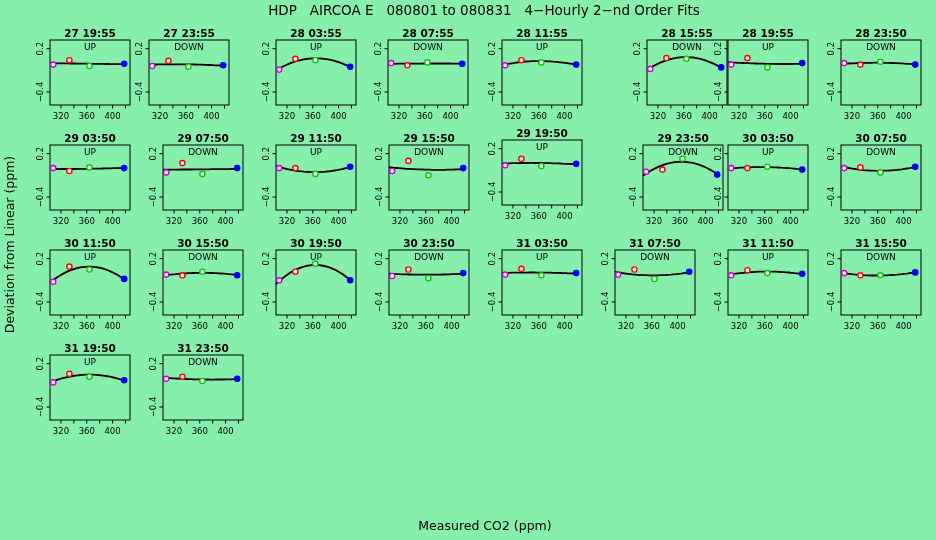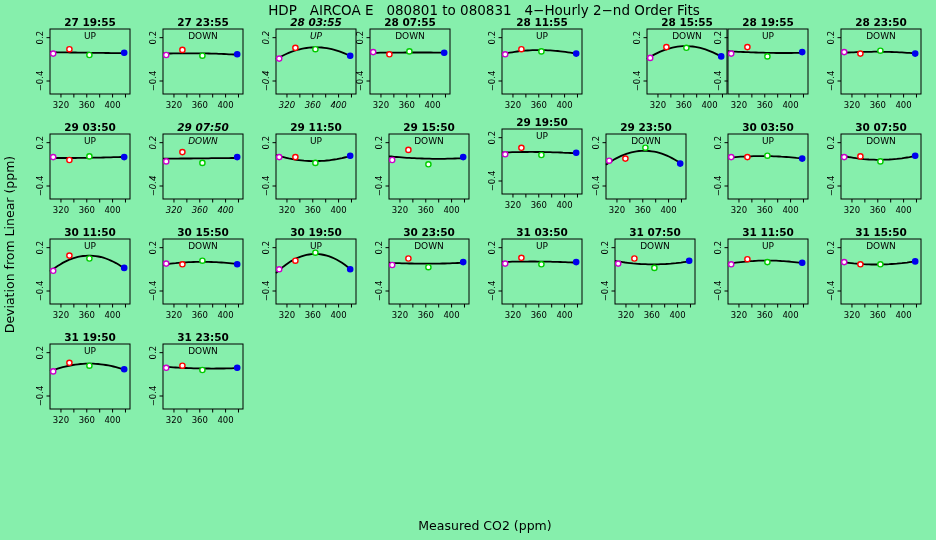--- a/index.html
+++ b/index.html
@@ -21,21 +21,21 @@
     left:-101px;top:237px;
     width:220px;text-align:center;
     font-size:12.5px;color:#000;
     transform:rotate(-90deg);
   }
   #x-axis-label{
     position:absolute;top:518px;left:0;width:970px;
     text-align:center;
     font-size:12.5px;color:#000;
   }
-  .panel{position:absolute;width:113px;height:104px;}
+  .panel{position:absolute;width:113px;height:104px;margin-top:11px;}
   .panel svg{display:block;}
   .panel-title{
     font-weight:bold;font-size:10.5px;
     font-family:"DejaVu Sans","Liberation Sans",sans-serif;
   }
   .dir-label,.tick-label{
     font-size:9px;
     font-family:"DejaVu Sans","Liberation Sans",sans-serif;
   }
   .tick-label{font-size:8.5px;}
@@ -65,21 +65,21 @@
           <text x="7" y="21.666666666666664" text-anchor="middle" fill="#000" transform="rotate(-90 7 21.666666666666664)" class="tick-label">0.2</text>
           <line x1="10.5" y1="65" x2="14" y2="65" stroke="#000" stroke-width="1"></line>
           <text x="7" y="65" text-anchor="middle" fill="#000" transform="rotate(-90 7 65)" class="tick-label">−0.4</text>
           <path d="M14.0,36.1L16.5,36.2L19.1,36.2L21.6,36.3L24.2,36.3L26.7,36.3L29.2,36.4L31.8,36.4L34.3,36.5L36.8,36.5L39.4,36.5L41.9,36.6L44.5,36.6L47.0,36.6L49.5,36.7L52.1,36.7L54.6,36.8L57.1,36.8L59.7,36.8L62.2,36.9L64.8,36.9L67.3,36.9L69.8,37.0L72.4,37.0L74.9,37.1L77.4,37.1L80.0,37.1L82.5,37.2L85.1,37.2L87.6,37.2L90.1,37.3" fill="none" stroke="#000000" stroke-width="1.8"></path>
           <circle cx="17.2" cy="37.6" r="2.6" fill="#ffffff" stroke="#cc00cc" stroke-width="1.4"></circle>
           <circle cx="33.4" cy="33.2" r="2.6" fill="#ffffff" stroke="#ff0000" stroke-width="1.4"></circle>
           <circle cx="53.4" cy="39.0" r="2.6" fill="#ffffff" stroke="#00cd00" stroke-width="1.4"></circle>
           <circle cx="88.2" cy="36.8" r="2.6" fill="#0000ee" stroke="#0000ee" stroke-width="1.4"></circle>
         </svg>
       </div>
-      <div class="panel" style="left: 149px; top: 16px;">
+      <div class="panel" style="left: 135px; top: 16px;">
         <svg width="113" height="104" viewBox="0 0 113 104">
           <text x="54" y="9.5" text-anchor="middle" fill="#000" class="panel-title">27 23:55</text>
           <rect x="14" y="13" width="80" height="65" fill="none" stroke="#000" stroke-width="1"></rect>
           <text x="54" y="22.5" text-anchor="middle" fill="#000" class="dir-label">DOWN</text>
           <line x1="24.967741935483872" y1="78" x2="24.967741935483872" y2="81.5" stroke="#000" stroke-width="1"></line>
           <line x1="37.87096774193549" y1="78" x2="37.87096774193549" y2="81.5" stroke="#000" stroke-width="1"></line>
           <line x1="50.774193548387096" y1="78" x2="50.774193548387096" y2="81.5" stroke="#000" stroke-width="1"></line>
           <line x1="63.67741935483871" y1="78" x2="63.67741935483871" y2="81.5" stroke="#000" stroke-width="1"></line>
           <line x1="76.58064516129032" y1="78" x2="76.58064516129032" y2="81.5" stroke="#000" stroke-width="1"></line>
           <line x1="89.48387096774194" y1="78" x2="89.48387096774194" y2="81.5" stroke="#000" stroke-width="1"></line>
@@ -90,21 +90,21 @@
           <text x="7" y="21.666666666666664" text-anchor="middle" fill="#000" transform="rotate(-90 7 21.666666666666664)" class="tick-label">0.2</text>
           <line x1="10.5" y1="65" x2="14" y2="65" stroke="#000" stroke-width="1"></line>
           <text x="7" y="65" text-anchor="middle" fill="#000" transform="rotate(-90 7 65)" class="tick-label">−0.4</text>
           <path d="M14.0,37.7L16.5,37.6L19.1,37.5L21.6,37.5L24.2,37.4L26.7,37.4L29.2,37.3L31.8,37.3L34.3,37.3L36.8,37.3L39.4,37.3L41.9,37.3L44.5,37.3L47.0,37.3L49.5,37.3L52.1,37.4L54.6,37.4L57.1,37.4L59.7,37.5L62.2,37.6L64.8,37.6L67.3,37.7L69.8,37.8L72.4,37.9L74.9,38.0L77.4,38.1L80.0,38.3L82.5,38.4L85.1,38.5L87.6,38.7L90.1,38.8" fill="none" stroke="#000000" stroke-width="1.8"></path>
           <circle cx="17.2" cy="39.0" r="2.6" fill="#ffffff" stroke="#cc00cc" stroke-width="1.4"></circle>
           <circle cx="33.4" cy="33.9" r="2.6" fill="#ffffff" stroke="#ff0000" stroke-width="1.4"></circle>
           <circle cx="53.4" cy="39.7" r="2.6" fill="#ffffff" stroke="#00cd00" stroke-width="1.4"></circle>
           <circle cx="88.2" cy="38.3" r="2.6" fill="#0000ee" stroke="#0000ee" stroke-width="1.4"></circle>
         </svg>
       </div>
-      <div class="panel" style="left: 262px; top: 16px; font-style: italic;">
+      <div class="panel" style="left: 262px; top: 16px;">
         <svg width="113" height="104" viewBox="0 0 113 104">
           <text x="54" y="9.5" text-anchor="middle" fill="#000" class="panel-title">28 03:55</text>
           <rect x="14" y="13" width="80" height="65" fill="none" stroke="#000" stroke-width="1"></rect>
           <text x="54" y="22.5" text-anchor="middle" fill="#000" class="dir-label">UP</text>
           <line x1="24.967741935483872" y1="78" x2="24.967741935483872" y2="81.5" stroke="#000" stroke-width="1"></line>
           <line x1="37.87096774193549" y1="78" x2="37.87096774193549" y2="81.5" stroke="#000" stroke-width="1"></line>
           <line x1="50.774193548387096" y1="78" x2="50.774193548387096" y2="81.5" stroke="#000" stroke-width="1"></line>
           <line x1="63.67741935483871" y1="78" x2="63.67741935483871" y2="81.5" stroke="#000" stroke-width="1"></line>
           <line x1="76.58064516129032" y1="78" x2="76.58064516129032" y2="81.5" stroke="#000" stroke-width="1"></line>
           <line x1="89.48387096774194" y1="78" x2="89.48387096774194" y2="81.5" stroke="#000" stroke-width="1"></line>
@@ -115,21 +115,21 @@
           <text x="7" y="21.666666666666664" text-anchor="middle" fill="#000" transform="rotate(-90 7 21.666666666666664)" class="tick-label">0.2</text>
           <line x1="10.5" y1="65" x2="14" y2="65" stroke="#000" stroke-width="1"></line>
           <text x="7" y="65" text-anchor="middle" fill="#000" transform="rotate(-90 7 65)" class="tick-label">−0.4</text>
           <path d="M14.0,43.3L16.5,41.8L19.1,40.5L21.6,39.2L24.2,38.0L26.7,36.9L29.2,35.9L31.8,35.0L34.3,34.2L36.8,33.5L39.4,32.9L41.9,32.4L44.5,32.0L47.0,31.7L49.5,31.5L52.1,31.3L54.6,31.3L57.1,31.4L59.7,31.5L62.2,31.8L64.8,32.2L67.3,32.6L69.8,33.2L72.4,33.8L74.9,34.6L77.4,35.4L80.0,36.4L82.5,37.4L85.1,38.5L87.6,39.8L90.1,41.1" fill="none" stroke="#000000" stroke-width="1.8"></path>
           <circle cx="17.2" cy="42.6" r="2.6" fill="#ffffff" stroke="#cc00cc" stroke-width="1.4"></circle>
           <circle cx="33.4" cy="31.8" r="2.6" fill="#ffffff" stroke="#ff0000" stroke-width="1.4"></circle>
           <circle cx="53.4" cy="33.2" r="2.6" fill="#ffffff" stroke="#00cd00" stroke-width="1.4"></circle>
           <circle cx="88.2" cy="39.7" r="2.6" fill="#0000ee" stroke="#0000ee" stroke-width="1.4"></circle>
         </svg>
       </div>
-      <div class="panel" style="left: 356px; top: 16px; text-align: center;">
+      <div class="panel" style="left: 374px; top: 16px; text-align: center;">
         <svg width="113" height="104" viewBox="0 0 113 104">
           <text x="54" y="9.5" text-anchor="middle" fill="#000" class="panel-title">28 07:55</text>
           <rect x="14" y="13" width="80" height="65" fill="none" stroke="#000" stroke-width="1"></rect>
           <text x="54" y="22.5" text-anchor="middle" fill="#000" class="dir-label">DOWN</text>
           <line x1="24.967741935483872" y1="78" x2="24.967741935483872" y2="81.5" stroke="#000" stroke-width="1"></line>
           <line x1="37.87096774193549" y1="78" x2="37.87096774193549" y2="81.5" stroke="#000" stroke-width="1"></line>
           <line x1="50.774193548387096" y1="78" x2="50.774193548387096" y2="81.5" stroke="#000" stroke-width="1"></line>
           <line x1="63.67741935483871" y1="78" x2="63.67741935483871" y2="81.5" stroke="#000" stroke-width="1"></line>
           <line x1="76.58064516129032" y1="78" x2="76.58064516129032" y2="81.5" stroke="#000" stroke-width="1"></line>
           <line x1="89.48387096774194" y1="78" x2="89.48387096774194" y2="81.5" stroke="#000" stroke-width="1"></line>
@@ -265,21 +265,21 @@
           <text x="7" y="21.666666666666664" text-anchor="middle" fill="#000" transform="rotate(-90 7 21.666666666666664)" class="tick-label">0.2</text>
           <line x1="10.5" y1="65" x2="14" y2="65" stroke="#000" stroke-width="1"></line>
           <text x="7" y="65" text-anchor="middle" fill="#000" transform="rotate(-90 7 65)" class="tick-label">−0.4</text>
           <path d="M14.0,36.9L16.5,37.0L19.1,37.0L21.6,37.0L24.2,37.0L26.7,37.0L29.2,37.0L31.8,37.0L34.3,37.0L36.8,37.0L39.4,37.0L41.9,36.9L44.5,36.9L47.0,36.9L49.5,36.9L52.1,36.8L54.6,36.8L57.1,36.7L59.7,36.7L62.2,36.6L64.8,36.6L67.3,36.5L69.8,36.4L72.4,36.4L74.9,36.3L77.4,36.2L80.0,36.1L82.5,36.1L85.1,36.0L87.6,35.9L90.1,35.8" fill="none" stroke="#000000" stroke-width="1.8"></path>
           <circle cx="17.2" cy="36.1" r="2.6" fill="#ffffff" stroke="#cc00cc" stroke-width="1.4"></circle>
           <circle cx="33.4" cy="39.0" r="2.6" fill="#ffffff" stroke="#ff0000" stroke-width="1.4"></circle>
           <circle cx="53.4" cy="35.4" r="2.6" fill="#ffffff" stroke="#00cd00" stroke-width="1.4"></circle>
           <circle cx="88.2" cy="36.1" r="2.6" fill="#0000ee" stroke="#0000ee" stroke-width="1.4"></circle>
         </svg>
       </div>
-      <div class="panel" style="left: 149px; top: 121px; font-style: italic;">
+      <div class="panel" style="left: 149px; top: 121px;">
         <svg width="113" height="104" viewBox="0 0 113 104">
           <text x="54" y="9.5" text-anchor="middle" fill="#000" class="panel-title">29 07:50</text>
           <rect x="14" y="13" width="80" height="65" fill="none" stroke="#000" stroke-width="1"></rect>
           <text x="54" y="22.5" text-anchor="middle" fill="#000" class="dir-label">DOWN</text>
           <line x1="24.967741935483872" y1="78" x2="24.967741935483872" y2="81.5" stroke="#000" stroke-width="1"></line>
           <line x1="37.87096774193549" y1="78" x2="37.87096774193549" y2="81.5" stroke="#000" stroke-width="1"></line>
           <line x1="50.774193548387096" y1="78" x2="50.774193548387096" y2="81.5" stroke="#000" stroke-width="1"></line>
           <line x1="63.67741935483871" y1="78" x2="63.67741935483871" y2="81.5" stroke="#000" stroke-width="1"></line>
           <line x1="76.58064516129032" y1="78" x2="76.58064516129032" y2="81.5" stroke="#000" stroke-width="1"></line>
           <line x1="89.48387096774194" y1="78" x2="89.48387096774194" y2="81.5" stroke="#000" stroke-width="1"></line>
@@ -365,21 +365,21 @@
           <text x="7" y="21.666666666666664" text-anchor="middle" fill="#000" transform="rotate(-90 7 21.666666666666664)" class="tick-label">0.2</text>
           <line x1="10.5" y1="65" x2="14" y2="65" stroke="#000" stroke-width="1"></line>
           <text x="7" y="65" text-anchor="middle" fill="#000" transform="rotate(-90 7 65)" class="tick-label">−0.4</text>
           <path d="M14.0,36.6L16.5,36.5L19.1,36.4L21.6,36.3L24.2,36.2L26.7,36.2L29.2,36.1L31.8,36.1L34.3,36.0L36.8,36.0L39.4,36.0L41.9,35.9L44.5,35.9L47.0,36.0L49.5,36.0L52.1,36.0L54.6,36.0L57.1,36.1L59.7,36.1L62.2,36.2L64.8,36.3L67.3,36.4L69.8,36.4L72.4,36.5L74.9,36.7L77.4,36.8L80.0,36.9L82.5,37.0L85.1,37.2L87.6,37.3L90.1,37.5" fill="none" stroke="#000000" stroke-width="1.8"></path>
           <circle cx="17.2" cy="38.3" r="2.6" fill="#ffffff" stroke="#cc00cc" stroke-width="1.4"></circle>
           <circle cx="33.4" cy="31.8" r="2.6" fill="#ffffff" stroke="#ff0000" stroke-width="1.4"></circle>
           <circle cx="53.4" cy="39.0" r="2.6" fill="#ffffff" stroke="#00cd00" stroke-width="1.4"></circle>
           <circle cx="88.2" cy="36.8" r="2.6" fill="#0000ee" stroke="#0000ee" stroke-width="1.4"></circle>
         </svg>
       </div>
-      <div class="panel" style="left: 592px; top: 121px;">
+      <div class="panel" style="left: 629px; top: 121px;">
         <svg width="113" height="104" viewBox="0 0 113 104">
           <text x="54" y="9.5" text-anchor="middle" fill="#000" class="panel-title">29 23:50</text>
           <rect x="14" y="13" width="80" height="65" fill="none" stroke="#000" stroke-width="1"></rect>
           <text x="54" y="22.5" text-anchor="middle" fill="#000" class="dir-label">DOWN</text>
           <line x1="24.967741935483872" y1="78" x2="24.967741935483872" y2="81.5" stroke="#000" stroke-width="1"></line>
           <line x1="37.87096774193549" y1="78" x2="37.87096774193549" y2="81.5" stroke="#000" stroke-width="1"></line>
           <line x1="50.774193548387096" y1="78" x2="50.774193548387096" y2="81.5" stroke="#000" stroke-width="1"></line>
           <line x1="63.67741935483871" y1="78" x2="63.67741935483871" y2="81.5" stroke="#000" stroke-width="1"></line>
           <line x1="76.58064516129032" y1="78" x2="76.58064516129032" y2="81.5" stroke="#000" stroke-width="1"></line>
           <line x1="89.48387096774194" y1="78" x2="89.48387096774194" y2="81.5" stroke="#000" stroke-width="1"></line>

